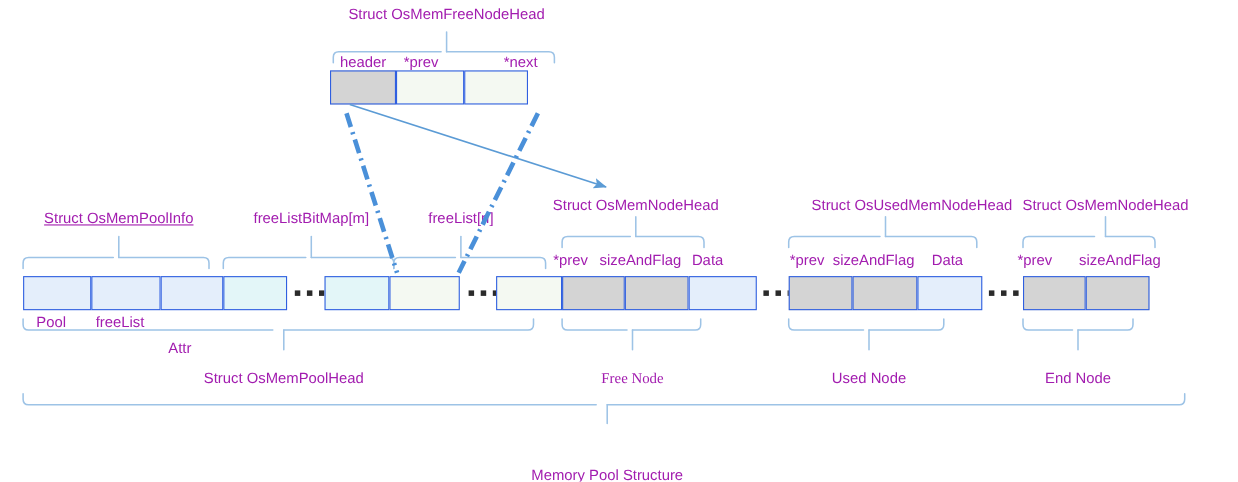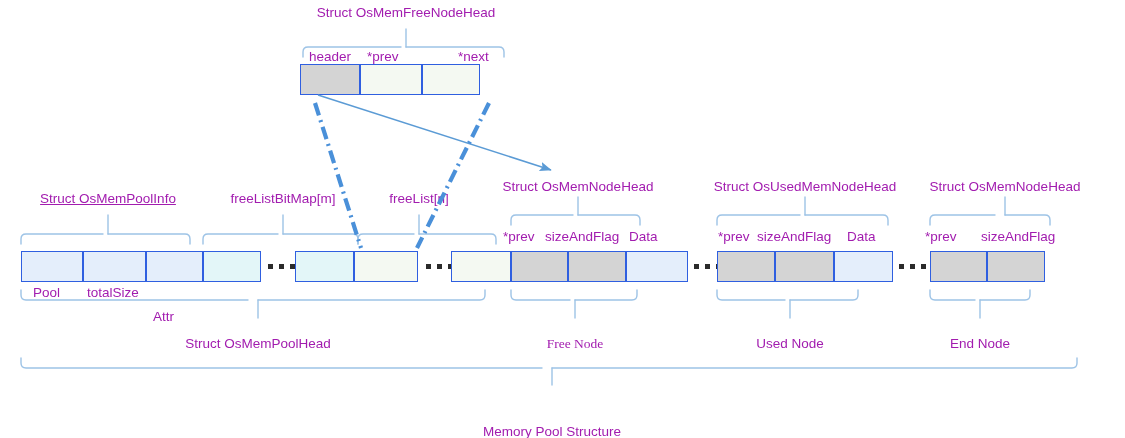--- a/index.html
+++ b/index.html
@@ -24,21 +24,21 @@
   <div class="lbl" style="left:418px;top:50px;margin-left:40px;">*next</div>
 
   <div class="cell" style="left:300px;top:64px;width:60px;height:31px;background:#d4d4d4;"></div>
   <div class="cell" style="left:360px;top:64px;width:62px;height:31px;background:#f4f9f2;"></div>
   <div class="cell" style="left:422px;top:64px;width:58px;height:31px;background:#f4f9f2;"></div>
 
   <div class="lbl c" style="left:108px;top:192px;text-decoration:underline;">Struct OsMemPoolInfo</div>
   <div class="lbl c" style="left:283px;top:192px;">freeListBitMap[m]</div>
   <div class="lbl c" style="left:419px;top:192px;">freeList[n]</div>
   <div class="lbl c" style="left:578px;top:180px;">Struct OsMemNodeHead</div>
-  <div class="lbl c" style="left:805px;top:180px;">Struct OsUsedMemNodeHead</div>
+  <div class="lbl c" style="left:829px;top:180px;">Struct OsUsedMemNodeHead</div>
   <div class="lbl c" style="left:1005px;top:180px;">Struct OsMemNodeHead</div>
 
   <div class="lbl" style="left:503px;top:230px;">*prev</div>
   <div class="lbl" style="left:545px;top:230px;">sizeAndFlag</div>
   <div class="lbl" style="left:629px;top:230px;">Data</div>
 
   <div class="lbl" style="left:718px;top:230px;">*prev</div>
   <div class="lbl" style="left:757px;top:230px;">sizeAndFlag</div>
   <div class="lbl" style="left:847px;top:230px;">Data</div>
 
@@ -84,21 +84,21 @@
   <div class="dots" style="left:899px;top:264px;">
     <i></i>
       <i></i>
       <i></i>
   </div>
 
   <div class="cell" style="left:930px;top:251px;width:57px;height:31px;background:#d4d4d4;"></div>
   <div class="cell" style="left:987px;top:251px;width:58px;height:31px;background:#d4d4d4;"></div>
 
   <div class="lbl" style="left:33px;top:286px;text-align:right;">Pool</div>
-  <div class="lbl" style="left:87px;top:286px;">totalSize</div>
+  <div class="lbl" style="left:87px;top:286px;">freeList</div>
   <div class="lbl" style="left:153px;top:286px;margin-top:24px;">Attr</div>
 
   <div class="lbl c" style="left:258px;top:337px;">Struct OsMemPoolHead</div>
   <div class="lbl c" style="left:575px;top:337px;font-family:Liberation Serif, serif;">Free Node</div>
   <div class="lbl c" style="left:790px;top:337px;">Used Node</div>
   <div class="lbl c" style="left:980px;top:337px;">End Node</div>
 
   <div class="lbl c" style="left:552px;top:392px;margin-top:33px;">Memory Pool Structure</div>
 
   <svg class="ov" viewBox="0 0 1125 438">

